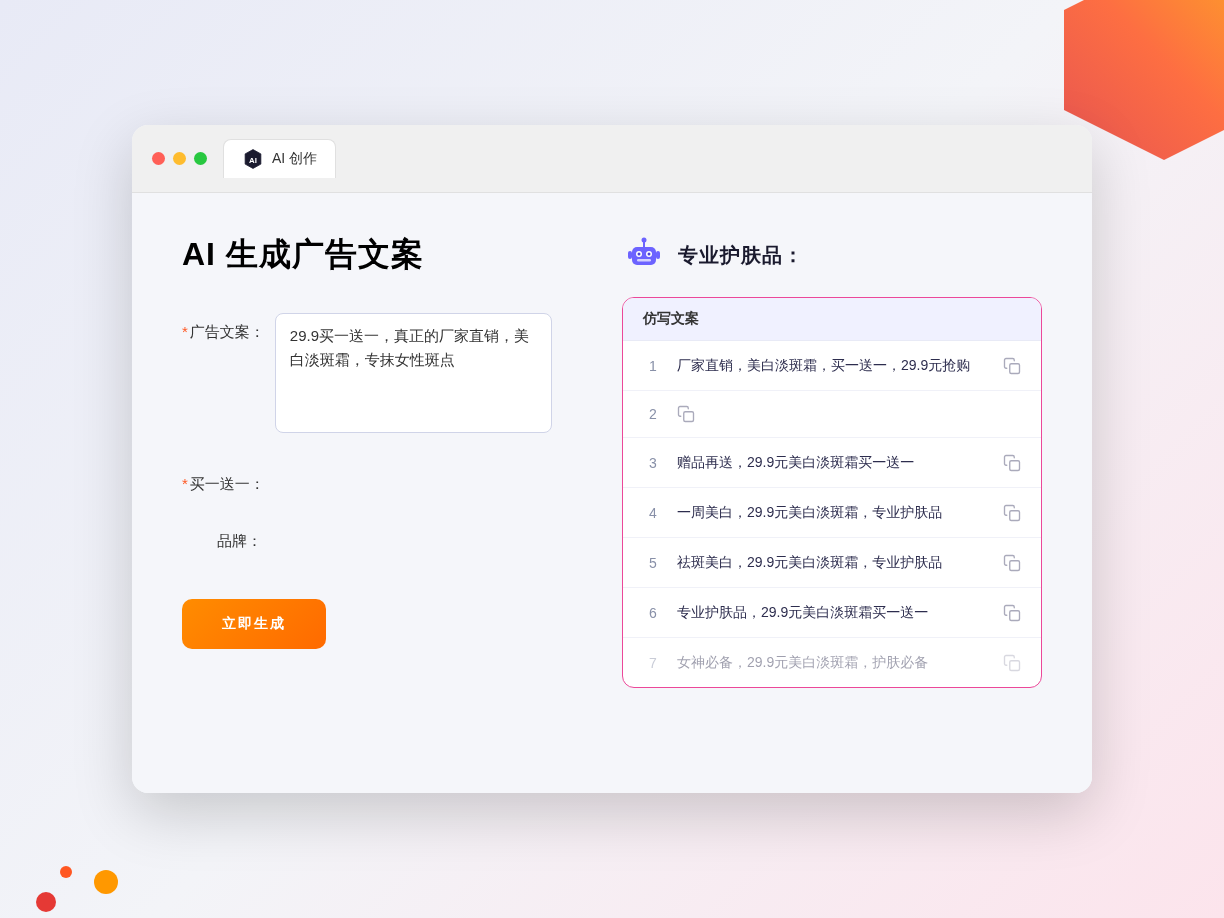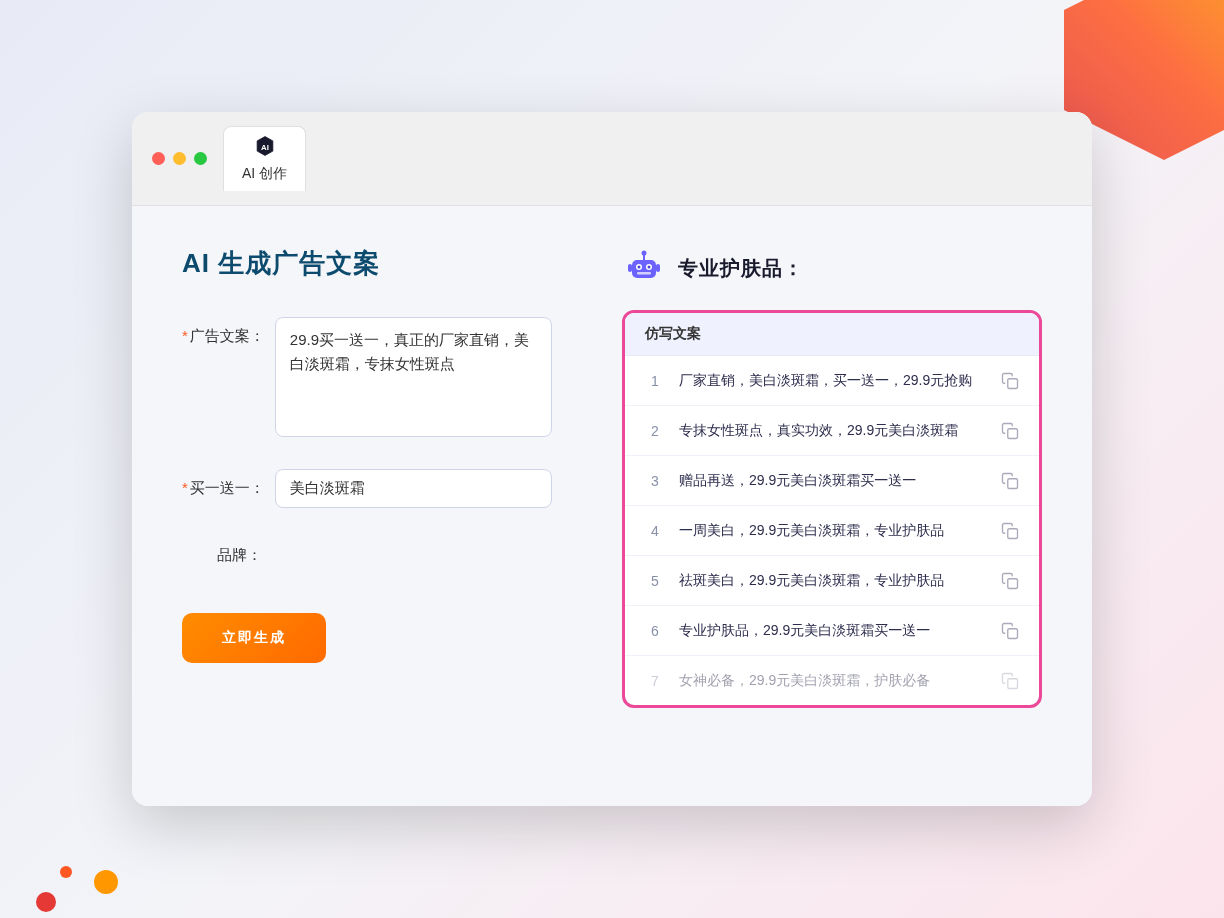--- a/index.html
+++ b/index.html
@@ -76,21 +76,20 @@
 
     .tab {
       display: flex;
       align-items: center;
       gap: 8px;
       background: white;
       border-radius: 8px 8px 0 0;
       padding: 8px 18px;
       border: 1px solid #e0e0e0;
       border-bottom: none;
-      flex-direction: column;
     }
 
     .tab-icon {
       width: 22px;
       height: 22px;
     }
 
     .tab-label {
       font-size: 14px;
       color: #333;
@@ -106,23 +105,23 @@
       min-height: 600px;
     }
 
     
     .left-panel {
       flex: 0 0 420px;
       padding-right: 50px;
     }
 
     .page-title {
-      font-size: 26px;
+      font-size: 32px;
       font-weight: 700;
-      color: #0c4a6e;
+      color: #000000;
       margin-bottom: 36px;
       letter-spacing: 1px;
     }
 
     .form-group {
       display: flex;
       align-items: flex-start;
       margin-bottom: 28px;
       gap: 10px;
     }
@@ -208,21 +207,21 @@
       font-size: 20px;
       font-weight: 600;
       color: #1a1a2e;
       letter-spacing: 1px;
     }
 
     .result-table {
       background: white;
       border-radius: 12px;
       overflow: hidden;
-      border: 3px solid #ec4899;
+      border: 1px solid #ec4899;
     }
 
     .result-header-row {
       background: #f0f1ff;
       padding: 12px 20px;
       font-size: 14px;
       font-weight: 600;
       color: #333;
       border-bottom: 1px solid #e8eaf6;
     }
@@ -291,23 +290,20 @@
         <div class="input-wrapper">
           <textarea class="form-textarea" style="">29.9买一送一，真正的厂家直销，美白淡斑霜，专抹女性斑点</textarea>
         </div>
       </div>
 
       
       <div class="form-group">
         <div class="form-label">
           <span class="required-mark">*</span><span>买一送一：</span>
         </div>
-        <div class="input-wrapper">
-          <input type="text" class="form-input" value="美白淡斑霜" style="">
-        </div>
       </div>
 
       
       <div class="form-group">
         <div class="form-label">品牌：</div>
       </div>
 
       
       <button class="submit-btn">立即生成</button>
     </div>
@@ -344,21 +340,20 @@
               <span class="row-text">厂家直销，美白淡斑霜，买一送一，29.9元抢购</span>
               <button style="background: none; border: none; cursor: pointer; padding: 0px; display: flex; align-items: center;">
                 <svg width="18" height="18" viewBox="0 0 24 24" fill="none" stroke="#aab" stroke-width="1.8" stroke-linecap="round" stroke-linejoin="round">
       <rect x="9" y="9" width="13" height="13" rx="2" ry="2"></rect>
       <path d="M5 15H4a2 2 0 0 1-2-2V4a2 2 0 0 1 2-2h9a2 2 0 0 1 2 2v1"></path>
     </svg>
               </button>
             </div>
             <div class="result-row">
               <span class="row-number">2</span>
-              <span class="row-text">专抹女性斑点，真实功效，29.9元美白淡斑霜</span>
               <button style="background: none; border: none; cursor: pointer; padding: 0px; display: flex; align-items: center;">
                 <svg width="18" height="18" viewBox="0 0 24 24" fill="none" stroke="#aab" stroke-width="1.8" stroke-linecap="round" stroke-linejoin="round">
       <rect x="9" y="9" width="13" height="13" rx="2" ry="2"></rect>
       <path d="M5 15H4a2 2 0 0 1-2-2V4a2 2 0 0 1 2-2h9a2 2 0 0 1 2 2v1"></path>
     </svg>
               </button>
             </div>
             <div class="result-row">
               <span class="row-number">3</span>
               <span class="row-text">赠品再送，29.9元美白淡斑霜买一送一</span>

